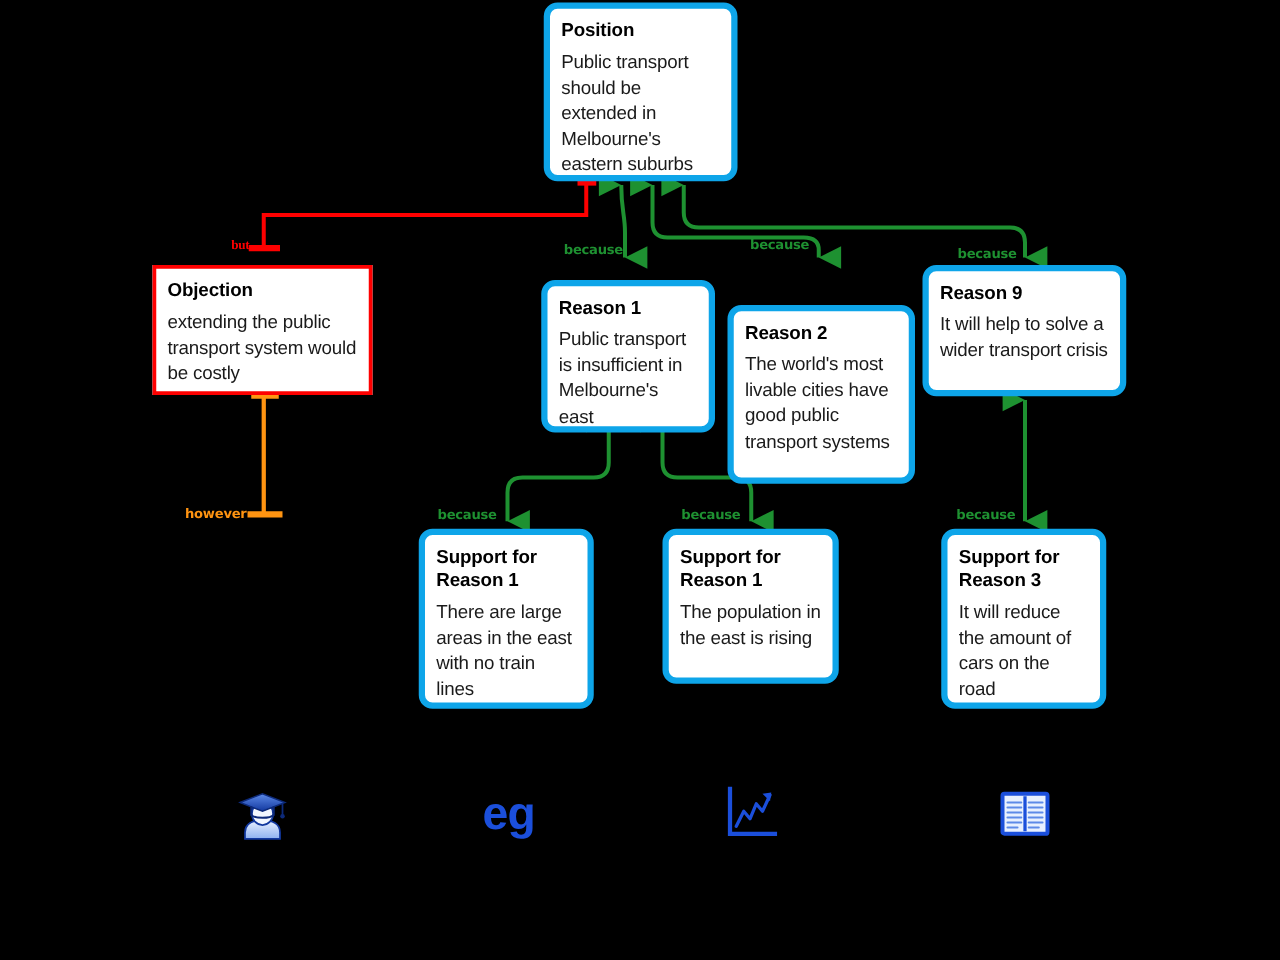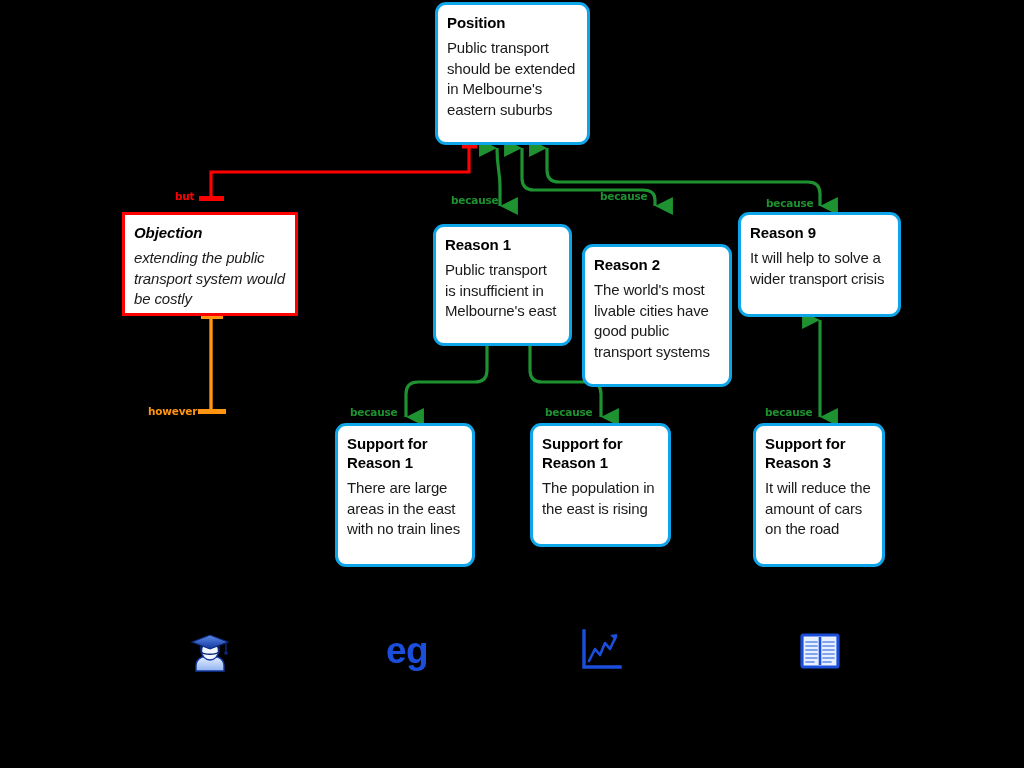--- a/index.html
+++ b/index.html
@@ -39,22 +39,22 @@
     letter-spacing: -0.1px;
   }
   .node .n-body {
     font-size: 15px;
     font-weight: normal;
     color: #1a1a1a;
     line-height: 20.5px;
     margin: 0;
     letter-spacing: -0.15px;
   }
-  .node.green  { border: 3px solid #0ea5e9; border-radius: 11px; }
-  .node.red    { border: 3px solid #fe0000; border-radius: 0px; font-style: italic; }
+  .node.green  { border: 5px solid #0ea5e9; border-radius: 11px; }
+  .node.red    { border: 3px solid #fe0000; border-radius: 0px; }
   .node.orange { border: 3px solid #ff9411; border-radius: 0px; }
 
   .wire-label {
     position: absolute;
     font-size: 10.5px;
     font-weight: bold;
     font-family: "DejaVu Sans", sans-serif;
     line-height: 11px;
     white-space: nowrap;
     letter-spacing: -0.2px;
@@ -164,21 +164,21 @@
   <div class="node green" id="node-support-reason-1-b" style="left: 530px; top: 423px; width: 141px; height: 124px;">
     <div class="n-title">Support for Reason 1</div>
     <div class="n-body">The population in the east is rising</div>
   </div>
 
   <div class="node green" id="node-support-reason-3" style="left: 753px; top: 423px; width: 132px; height: 144px;">
     <div class="n-title">Support for Reason 3</div>
     <div class="n-body">It will reduce the amount of cars on the road</div>
   </div>
 
-  <div class="wire-label red" id="lbl-0" style="left: 175px; top: 191px;">but</div>
+  <div class="wire-label red" id="lbl-0" style="left: 185px; top: 191px; font-family: Liberation Serif, serif;">but</div>
   <div class="wire-label green" id="lbl-1" style="left: 451px; top: 195px;">because</div>
   <div class="wire-label green" id="lbl-2" style="left: 600px; top: 191px;">because</div>
   <div class="wire-label green" id="lbl-3" style="left: 766px; top: 198px;">because</div>
   <div class="wire-label orange" id="lbl-4" style="left: 148px; top: 406px;">however</div>
   <div class="wire-label green" id="lbl-5" style="left: 350px; top: 407px;">because</div>
   <div class="wire-label green" id="lbl-6" style="left: 545px; top: 407px;">because</div>
   <div class="wire-label green" id="lbl-7" style="left: 765px; top: 407px;">because</div>
 
   <div class="icon-slot" id="icon-0" style="left: 190px; top: 630px; width: 40px; height: 44px;">
     <svg viewBox="0 0 40 44" width="40" height="44" xmlns="http://www.w3.org/2000/svg">

